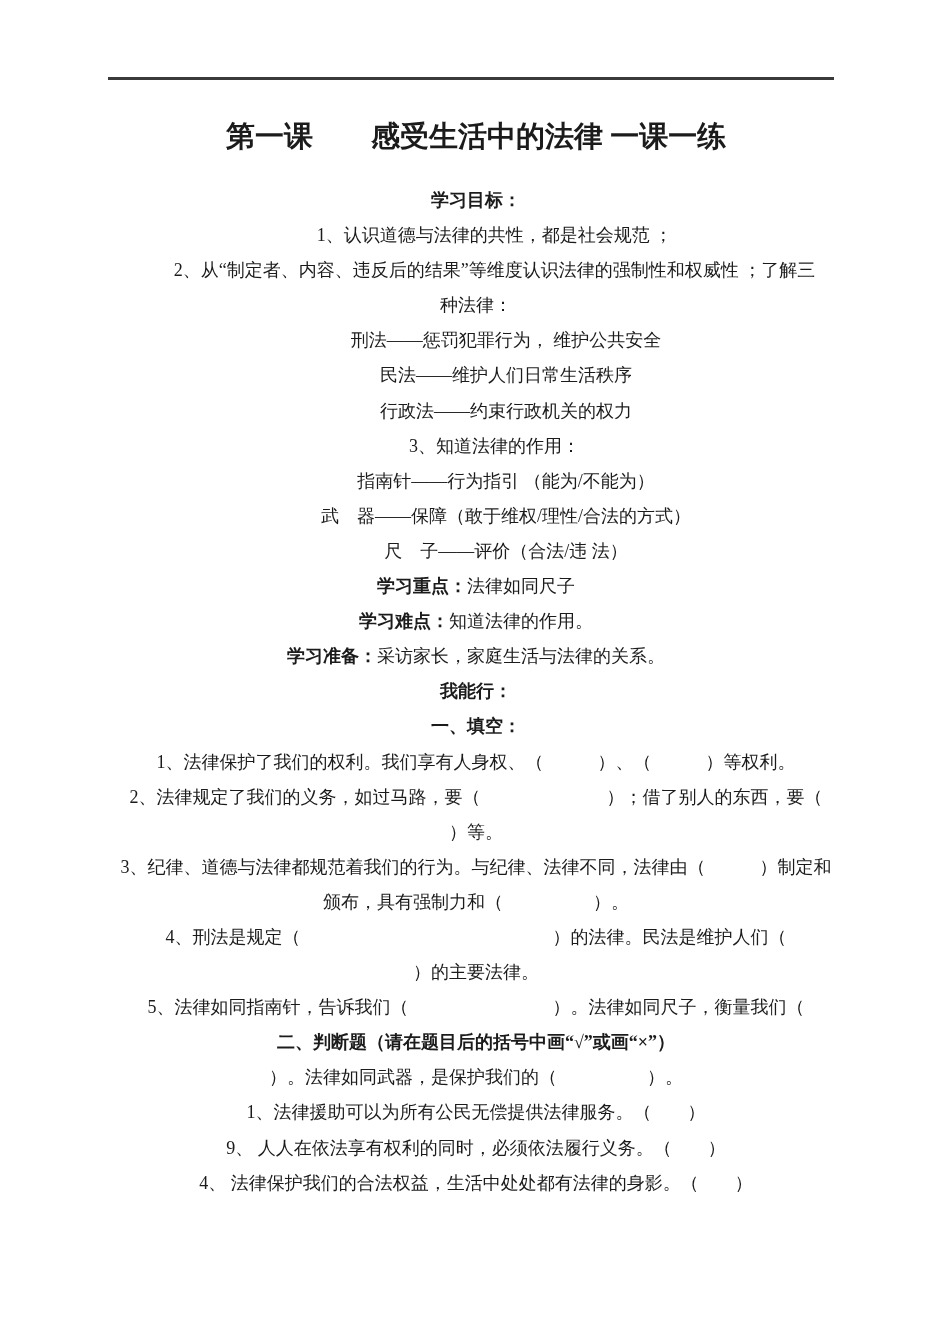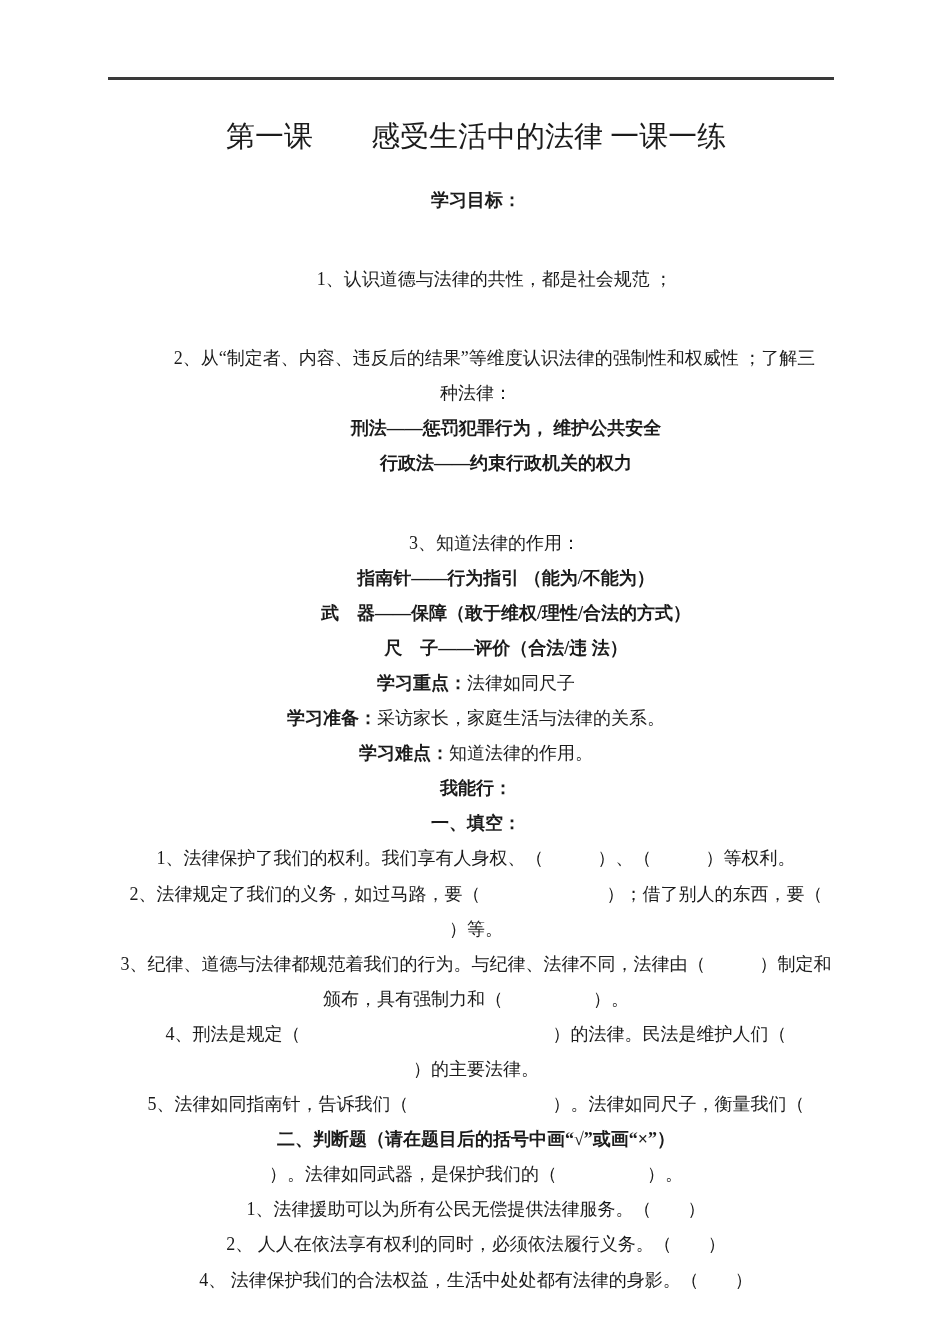--- a/index.html
+++ b/index.html
@@ -24,73 +24,74 @@
     position: absolute;
     left: 108px;
     top: 112px;
     width: 736px;
   }
   .doc-title {
     height: 48px;
     line-height: 48px;
     text-align: center;
     font-size: 29px;
-    font-weight: normal;
+    font-weight: bold;
     margin-bottom: 23px;
     white-space: pre;
   }
   .line {
     height: 35.1px;
     line-height: 35.1px;
     font-size: 18px;
     white-space: pre;
     text-align: center;
   }
   .bold { font-weight: bold; }
-  .indent1 { padding-left: 37px; margin-top: 44px; }
-  .indent2 { padding-left: 60px; font-weight: bold; }
+  .indent1 { padding-left: 37px; }
+  .indent2 { padding-left: 60px; }
 </style>
 </head>
 <body>
 
 <div class="page">
 
   <div class="header-rule"></div>
 
   <div class="content">
 
     <div class="doc-title">第一课　　感受生活中的法律 一课一练</div>
 
     <div class="line bold">学习目标：</div>
     <div class="line indent1">1、认识道德与法律的共性，都是社会规范 ；</div>
     <div class="line indent1">2、从“制定者、内容、违反后的结果”等维度认识法律的强制性和权威性 ；了解三</div>
     <div class="line">种法律：</div>
     <div class="line indent2">刑法——惩罚犯罪行为， 维护公共安全</div>
+    <div class="line indent2">民法——维护人们日常生活秩序</div>
     <div class="line indent2">行政法——约束行政机关的权力</div>
     <div class="line indent1">3、知道法律的作用：</div>
     <div class="line indent2">指南针——行为指引 （能为/不能为）</div>
     <div class="line indent2">武　器——保障（敢于维权/理性/合法的方式）</div>
     <div class="line indent2">尺　子——评价（合法/违 法）</div>
 
     <div class="line"><span class="bold">学习重点：</span><span>法律如同尺子</span></div>
+    <div class="line"><span class="bold">学习难点：</span><span>知道法律的作用。</span></div>
     <div class="line"><span class="bold">学习准备：</span><span>采访家长，家庭生活与法律的关系。</span></div>
-    <div class="line"><span class="bold">学习难点：</span><span>知道法律的作用。</span></div>
 
     <div class="line bold">我能行：</div>
 
     <div class="line bold">一、填空：</div>
     <div class="line">1、法律保护了我们的权利。我们享有人身权、（　　　）、（　　　）等权利。</div>
     <div class="line">2、法律规定了我们的义务，如过马路，要（　　　　　　　）；借了别人的东西，要（</div>
     <div class="line">）等。</div>
     <div class="line">3、纪律、道德与法律都规范着我们的行为。与纪律、法律不同，法律由（　　　）制定和</div>
     <div class="line">颁布，具有强制力和（　　　　　）。</div>
     <div class="line">4、刑法是规定（　　　　　　　　　　　　　　）的法律。民法是维护人们（</div>
     <div class="line">）的主要法律。</div>
     <div class="line">5、法律如同指南针，告诉我们（　　　　　　　　）。法律如同尺子，衡量我们（</div>
     <div class="line bold">二、判断题（请在题目后的括号中画“√”或画“×”）</div>
 
     <div class="line">）。法律如同武器，是保护我们的（　　　　　）。</div>
     <div class="line">1、法律援助可以为所有公民无偿提供法律服务。（　　）</div>
-    <div class="line">2、 人人在依法享有权利的同时，必须依法履行义务。（　　）</div>
+    <div class="line">9、 人人在依法享有权利的同时，必须依法履行义务。（　　）</div>
     <div class="line">4、 法律保护我们的合法权益，生活中处处都有法律的身影。（　　）</div>
 
   </div>
 </div>
 
 </body></html>

